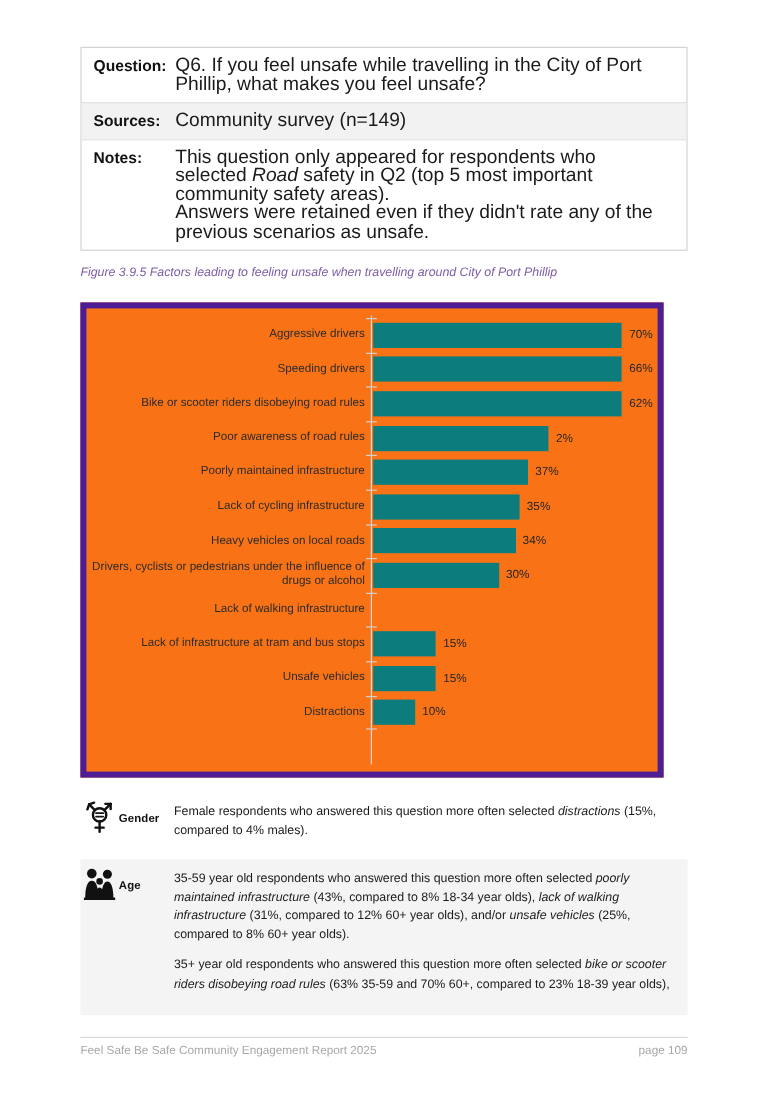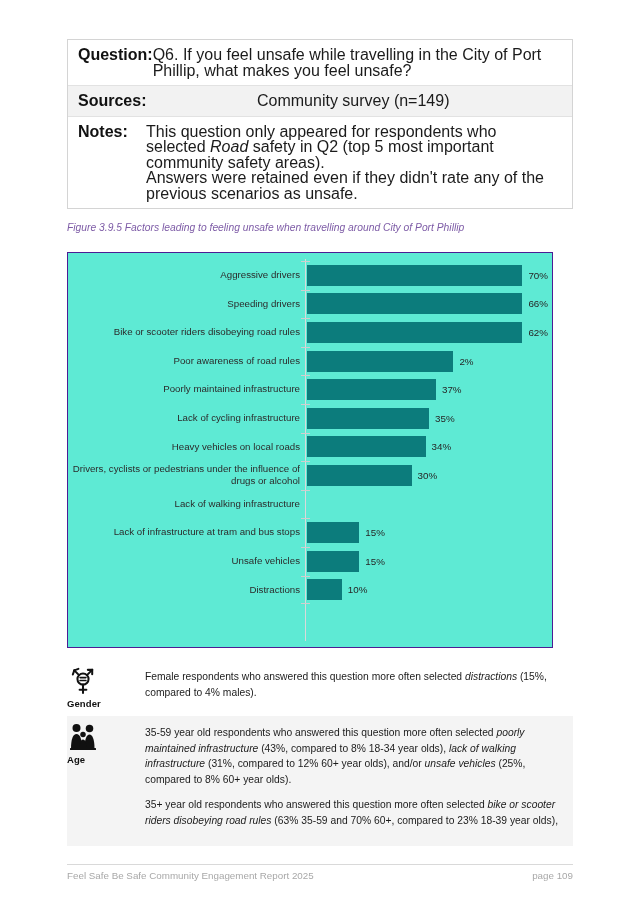--- a/index.html
+++ b/index.html
@@ -31,26 +31,26 @@
     width: 506px;
     border: 1px solid #d4d4d4;
     border-collapse: collapse;
     box-sizing: border-box;
   }
   .meta-row {
     display: flex;
     align-items: flex-start;
     box-sizing: border-box;
   }
-  .meta-row.shaded { background: #f2f2f2; text-align: center; }
+  .meta-row.shaded { background: #f2f2f2; }
   .meta-row.divider-top { border-top: 1px solid #e2e2e2; }
   .meta-label {
     flex: 0 0 78px;
     font-weight: bold;
-    font-size: 16px;
+    font-size: 13px;
     line-height: 15.5px;
     padding: 7px 0 7px 10px;
     box-sizing: border-box;
     color: #111;
   }
   .meta-value {
     flex: 1 1 auto;
     font-size: 16px;
     line-height: 15.5px;
     padding: 7px 12px 7px 0;
@@ -84,23 +84,23 @@
     color: #7d5ba6;
   }
 
   
   .chart-box {
     position: absolute;
     left: 67px;
     top: 252px;
     width: 486px;
     height: 396px;
-    border: 1px solid #4c1d95;
-    box-sizing: border-box;
-    background: #5eead4;
+    border: 5px solid #4c1d95;
+    box-sizing: border-box;
+    background: #f97316;
   }
   .chart-inner {
     position: relative;
     width: 100%;
     height: 100%;
   }
   .axis-line {
     position: absolute;
     left: 237px;
     top: 6px;
@@ -166,21 +166,22 @@
     box-sizing: border-box;
     display: flex;
     align-items: flex-start;
   }
   .callout.gender { top: 660px; height: 56px; background: #ffffff; }
   .callout.age    { top: 716px; min-height: 130px; background: #f4f4f4; }
 
   .callout-icon-col {
     flex: 0 0 78px;
     display: flex;
-    flex-direction: column;
+    flex-direction: row;
+    align-items: center;
     padding-top: 6px;
     box-sizing: border-box;
   }
   .callout-icon {
     width: 32px;
     height: 30px;
     display: block;
   }
   .callout-icon-label {
     font-size: 9.5px;

